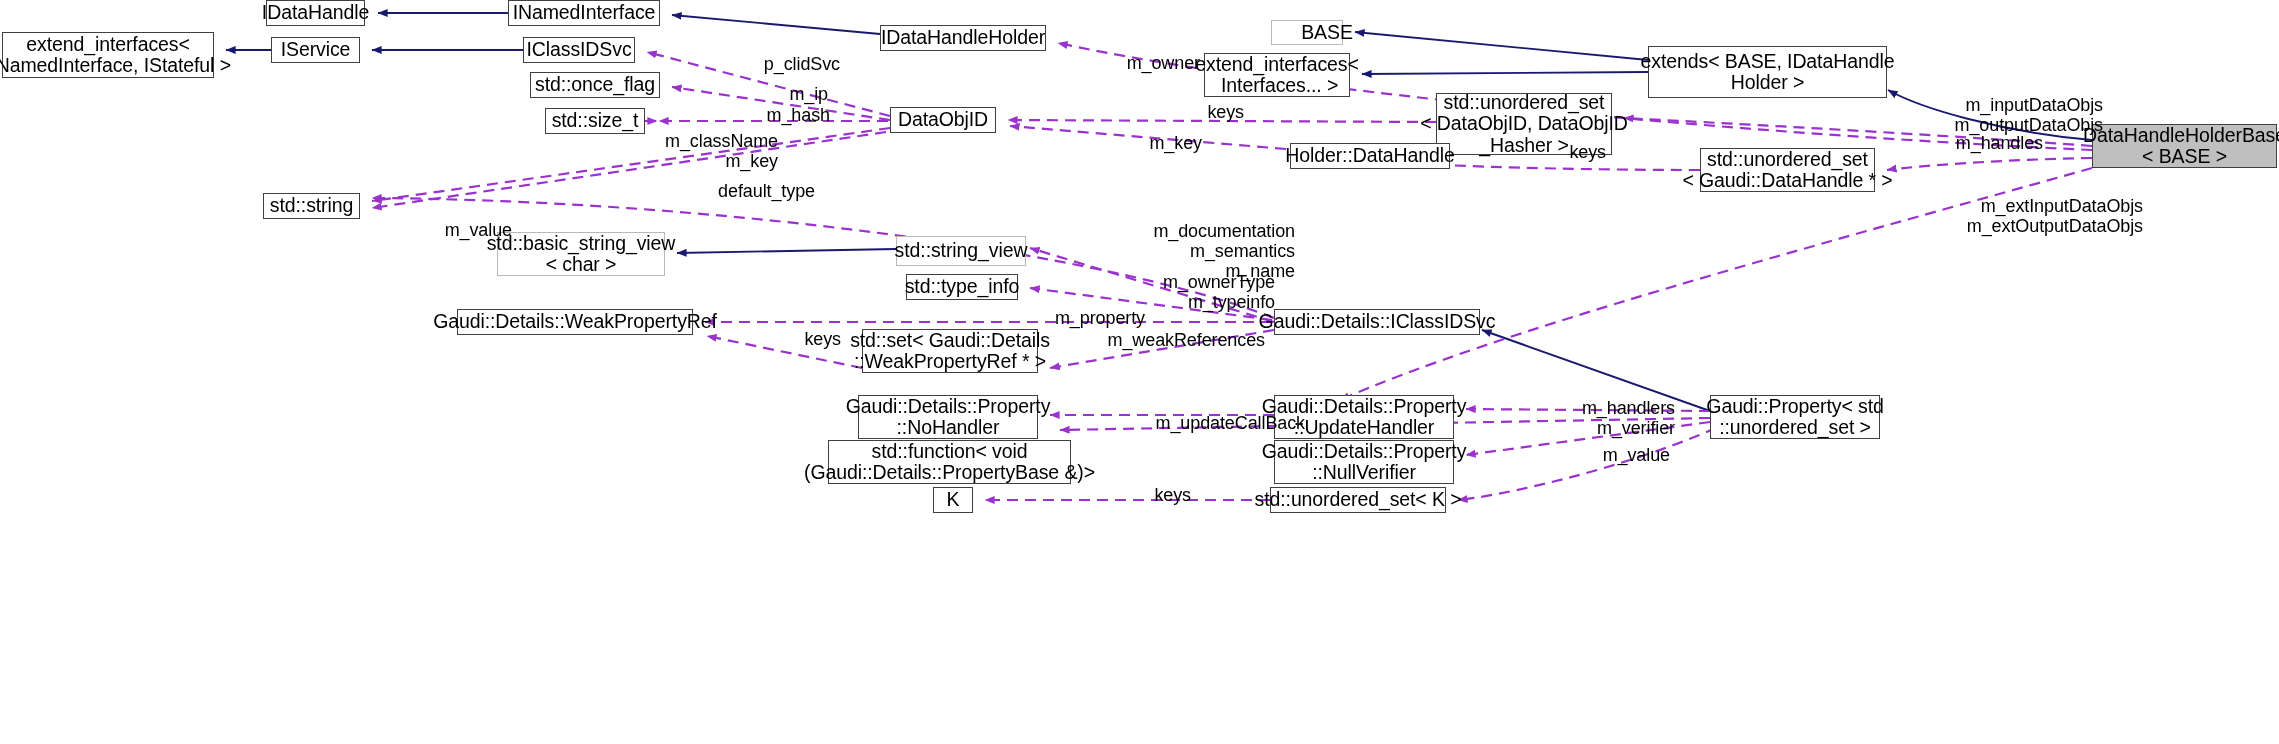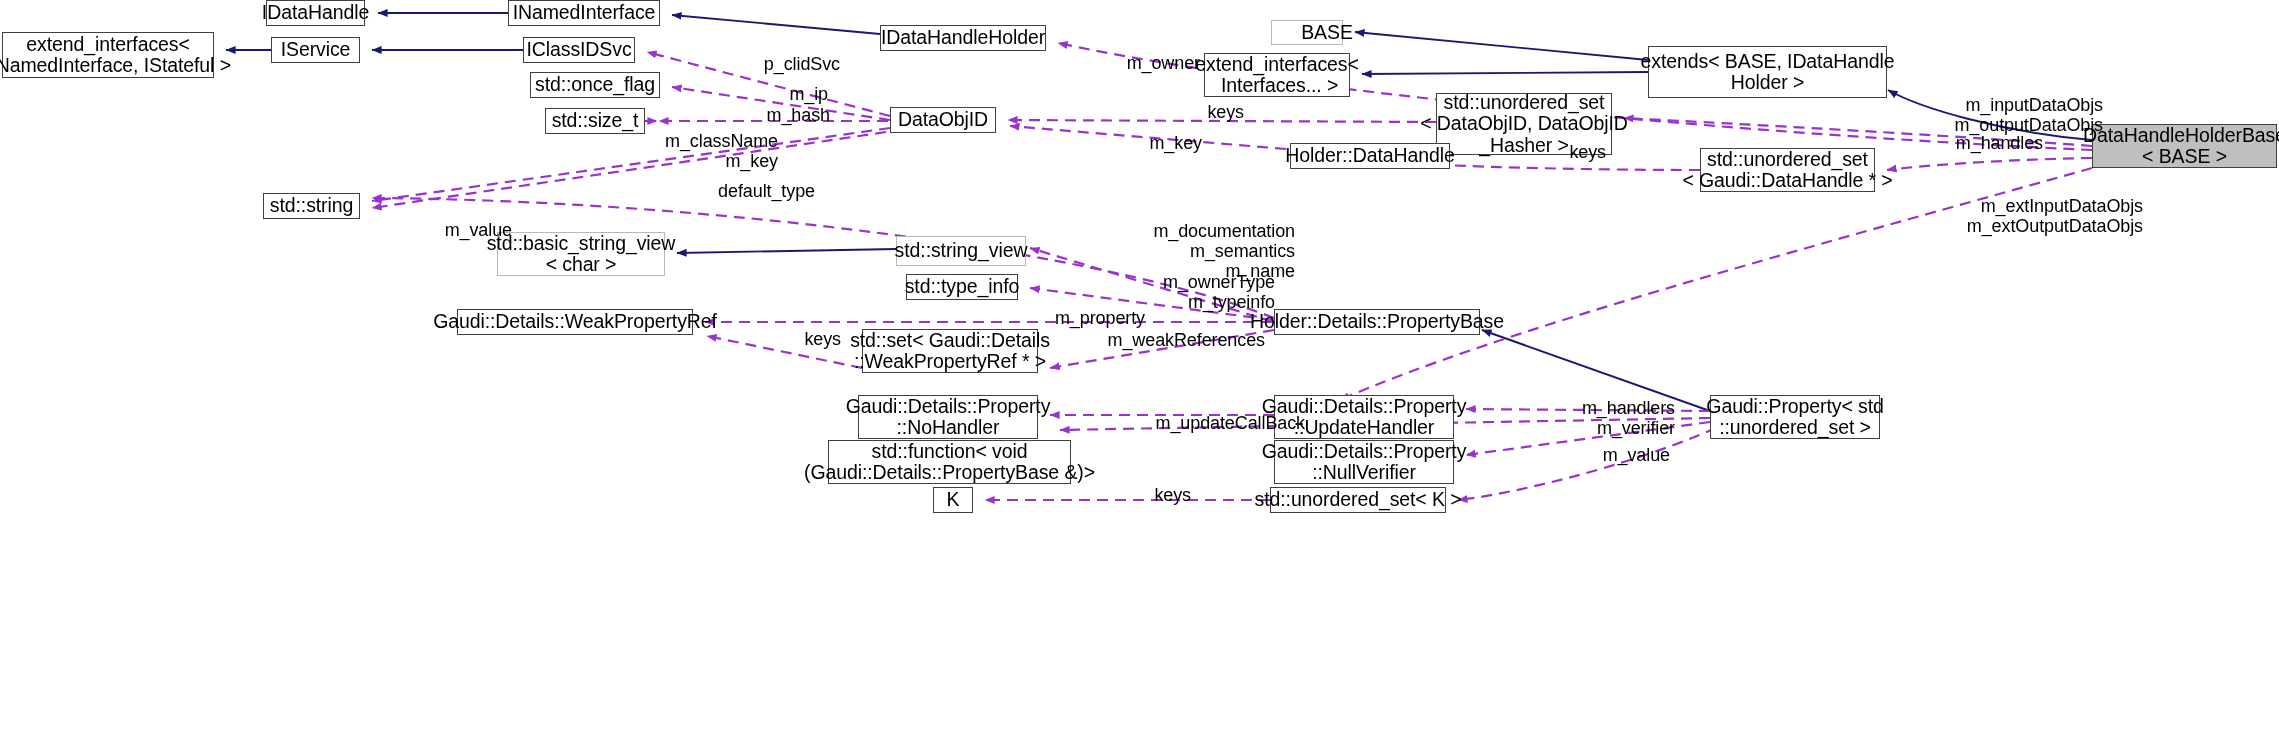--- a/index.html
+++ b/index.html
@@ -136,21 +136,21 @@
 &lt; BASE &gt;</div>
       <div class="node" style="left: 1290px; top: 143px; width: 160px; height: 26px;">Holder::DataHandle</div>
       <div class="node" style="left: 1700px; top: 148px; width: 175px; height: 44px;">std::unordered_set
 &lt; Gaudi::DataHandle * &gt;</div>
       <div class="node" style="left: 263px; top: 193px; width: 97px; height: 26px;">std::string</div>
       <div class="node light" style="left: 497px; top: 232px; width: 168px; height: 44px;">std::basic_string_view
 &lt; char &gt;</div>
       <div class="node light" style="left: 896px; top: 236px; width: 130px; height: 30px;">std::string_view</div>
       <div class="node" style="left: 906px; top: 274px; width: 112px; height: 26px;">std::type_info</div>
       <div class="node" style="left: 457px; top: 309px; width: 236px; height: 26px;">Gaudi::Details::WeakPropertyRef</div>
-      <div class="node" style="left: 1274px; top: 309px; width: 206px; height: 26px;">Holder::Details::PropertyBase</div>
+      <div class="node" style="left: 1274px; top: 309px; width: 206px; height: 26px;">Gaudi::Details::IClassIDSvc</div>
       <div class="node" style="left: 862px; top: 329px; width: 176px; height: 44px;">std::set&lt; Gaudi::Details
 ::WeakPropertyRef * &gt;</div>
       <div class="node" style="left: 858px; top: 395px; width: 180px; height: 44px;">Gaudi::Details::Property
 ::NoHandler</div>
       <div class="node" style="left: 1274px; top: 395px; width: 180px; height: 44px;">Gaudi::Details::Property
 ::UpdateHandler</div>
       <div class="node" style="left: 1710px; top: 395px; width: 170px; height: 44px;">Gaudi::Property&lt; std
 ::unordered_set &gt;</div>
       <div class="node" style="left: 828px; top: 440px; width: 243px; height: 44px;">std::function&lt; void
 (Gaudi::Details::PropertyBase &amp;)&gt;</div>

